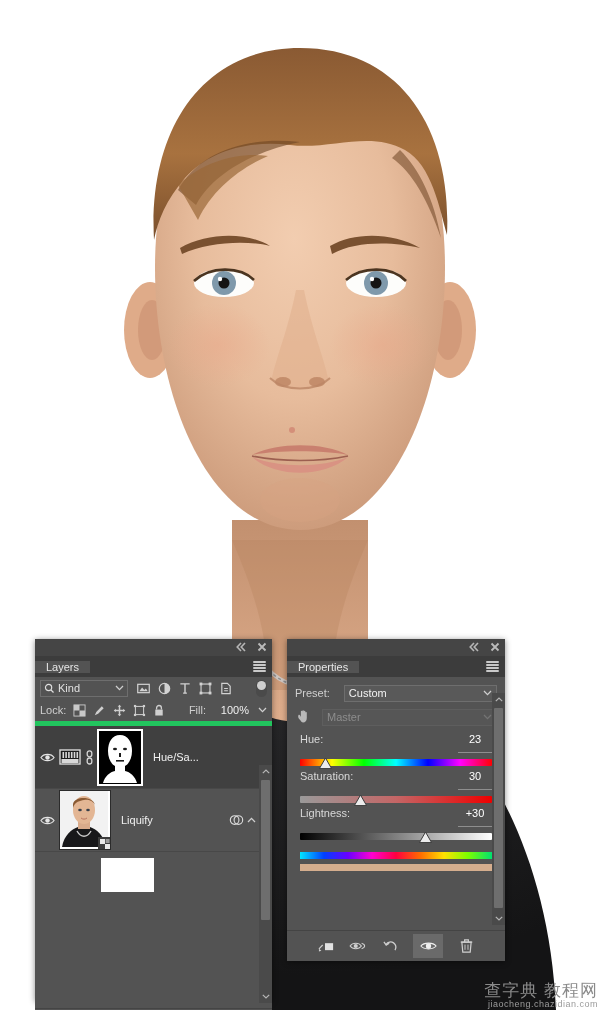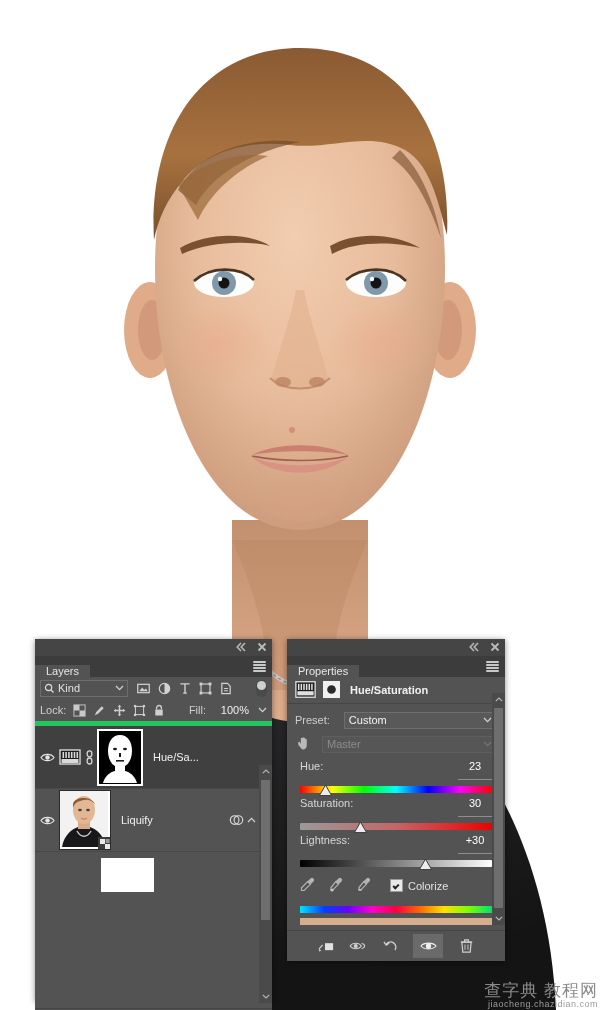--- a/index.html
+++ b/index.html
@@ -10,21 +10,21 @@
   
   .photo{position:absolute;left:0;top:0;width:600px;height:1010px;background:#fff;overflow:hidden;}
   .photo svg{display:block;width:600px;height:1010px;}
 
   
   .panel{position:absolute;background:#535353;box-shadow:0 1px 6px rgba(0,0,0,.45);
          color:#d4d4d4;font-size:11px;}
   .panel-topbar{height:17px;background:#454545;position:relative;}
   .topbar-btns{position:absolute;right:4px;top:2px;display:flex;gap:9px;align-items:center;}
   .tb-ico{width:12px;height:12px;opacity:.82;display:block;}
-  .tabrow{height:21px;background:#3c3c3c;display:flex;align-items:flex-end;position:relative;}
+  .tabrow{height:21px;background:#3c3c3c;display:flex;align-items:center;position:relative;}
   .tab{background:#535353;padding:0 11px;display:flex;align-items:center;font-size:11px;color:#e6e6e6;}
   .hamburger{position:absolute;right:6px;top:5px;width:13px;height:11px;display:flex;
              flex-direction:column;justify-content:space-between;}
   .hamburger i{display:block;height:1.6px;background:#c9c9c9;border-radius:1px;}
 
   
   #layers-panel{left:35px;top:639px;width:237px;height:362px;}
   .lp-body{background:#535353;height:100%;position:relative;}
 
   .filter-row{height:22px;display:flex;align-items:center;padding:0 5px;gap:0;}
@@ -432,43 +432,20 @@
     <div class="tabrow">
       <div class="tab">Properties</div>
       <div class="hamburger">
           <i></i>
           <i></i>
           <i></i>
           <i></i>
         </div>
     </div>
 
-    <div class="pp-head">
-      <span>
-        <svg width="21" height="17" viewBox="0 0 22 18">
-            <rect x=".8" y=".8" width="20.4" height="16.4" fill="#1c1c1c" stroke="#e0e0e0" stroke-width="1.4"></rect>
-            <g fill="#e0e0e0">
-              <rect x="3" y="3" width="1.6" height="6.5"></rect>
-              <rect x="5.8" y="3" width="1.6" height="6.5"></rect>
-              <rect x="8.6" y="3" width="1.6" height="6.5"></rect>
-              <rect x="11.4" y="3" width="1.6" height="6.5"></rect>
-              <rect x="14.2" y="3" width="1.6" height="6.5"></rect>
-              <rect x="17" y="3" width="1.6" height="6.5"></rect>
-              <rect x="2.4" y="10.8" width="17.2" height="4.4"></rect>
-            </g>
-          </svg>
-      </span>
-      <span>
-        <svg width="17" height="17" viewBox="0 0 18 18">
-            <rect width="18" height="18" fill="#f0f0f0"></rect>
-            <circle cx="9" cy="9" r="4.6" fill="#2a2a2a"></circle>
-          </svg>
-      </span>
-      <span class="pp-title">Hue/Saturation</span>
-    </div>
 
     <div class="preset-row">
       <span class="lbl">Preset:</span>
       <div class="preset-select">
         <span>Custom</span>
         <svg class="chev" width="9" height="6" viewBox="0 0 9 6">
             <path d="M1 1 L4.5 4.6 L8 1" fill="none" stroke="#cfcfcf" stroke-width="1.3"></path>
           </svg>
       </div>
     </div>
@@ -522,46 +499,20 @@
       </div>
       <div class="sl-track" style="background:linear-gradient(90deg,#000000,#ffffff);">
         <span class="sl-knob" style="left:65%">
           <svg width="13" height="11" viewBox="0 0 13 11">
               <path d="M6.5 0 L12.6 10.6 H.4 Z" fill="#ececec" stroke="#3a3a3a" stroke-width="1"></path>
             </svg>
         </span>
       </div>
     </div>
 
-    <div class="eyedrop-row">
-      <span>
-        <svg width="15" height="15" viewBox="0 0 16 16">
-            <path d="M11.2 1.6 A2.2 2.2 0 0 1 14.4 4.8 L11.4 7.8 L8.2 4.6 Z" fill="#b3b3b3"></path>
-            <path d="M8.2 5 L11 7.8 L4.4 14.4 L1.6 14.4 L1.6 11.6 Z" fill="none" stroke="#b3b3b3" stroke-width="1.3"></path>
-          </svg>
-      </span>
-      <span>
-        <svg width="15" height="15" viewBox="0 0 16 16">
-            <path d="M11.2 1.6 A2.2 2.2 0 0 1 14.4 4.8 L11.4 7.8 L8.2 4.6 Z" fill="#b3b3b3"></path>
-            <path d="M8.2 5 L11 7.8 L5.4 13.4 L3.2 13.4 L3.2 11.2 Z" fill="none" stroke="#b3b3b3" stroke-width="1.3"></path>
-            <path d="M2.6 14 H6 M4.3 12.4 V15.6" stroke="#cfcfcf" stroke-width="1.1"></path>
-          </svg>
-      </span>
-      <span>
-        <svg width="15" height="15" viewBox="0 0 16 16">
-            <path d="M11.2 1.6 A2.2 2.2 0 0 1 14.4 4.8 L11.4 7.8 L8.2 4.6 Z" fill="#b3b3b3"></path>
-            <path d="M8.2 5 L11 7.8 L5.4 13.4 L3.2 13.4 L3.2 11.2 Z" fill="none" stroke="#b3b3b3" stroke-width="1.3"></path>
-            <path d="M2.6 14 H6" stroke="#cfcfcf" stroke-width="1.1"></path>
-          </svg>
-      </span>
-      <span style="display:flex;align-items:center;margin-left:6px;">
-        <span class="cbox"></span>
-        <span class="colorize-lbl">Colorize</span>
-      </span>
-    </div>
 
     <div class="bars">
       <div class="bar" style="background:linear-gradient(90deg,#00e5ff,#0040ff,#6a00ff,#ff00d0,#ff0040,#ff6a00,#ffe000,#7cff00,#00e070);"></div>
       <div class="bar" style="background:#d5ae8e;"></div>
     </div>
 
     <div class="pp-scroll">
       <div class="ps-up">
         <svg width="8" height="5" viewBox="0 0 8 5">
             <path d="M.8 4.2 L4 1 L7.2 4.2" fill="none" stroke="#b6b6b6" stroke-width="1.2"></path>

